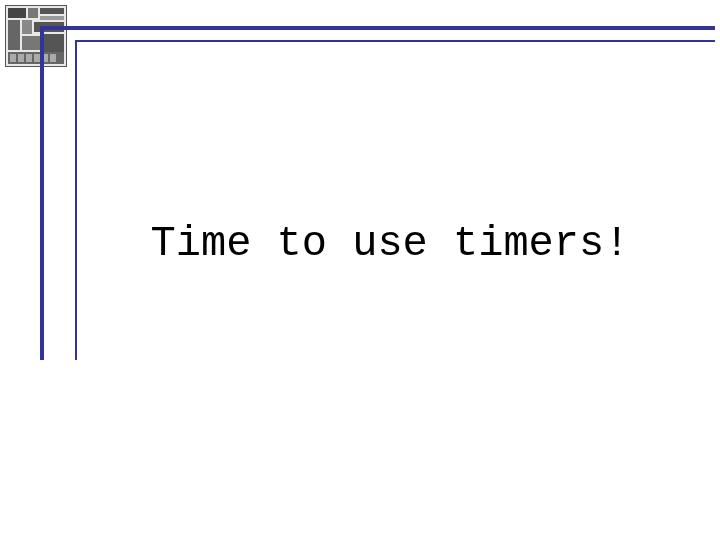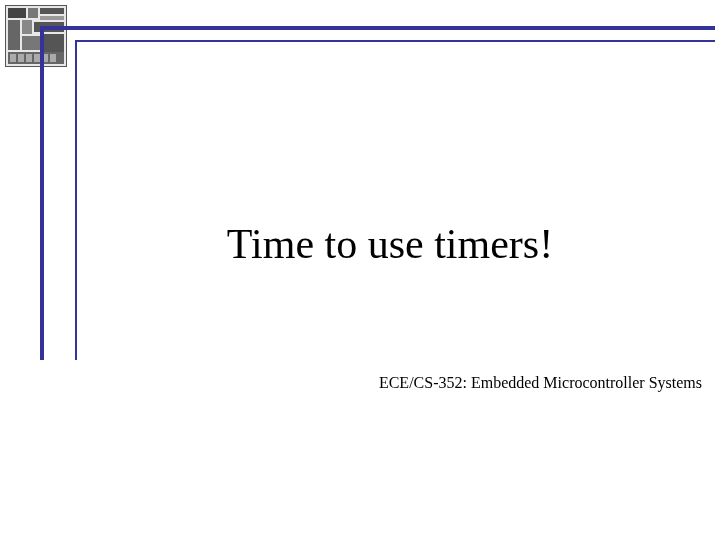--- a/index.html
+++ b/index.html
@@ -9,20 +9,21 @@
     height: 540px;
     background: #ffffff;
     font-family: "Times New Roman", Times, serif;
     overflow: hidden;
   }
   .slide {
     position: relative;
     width: 720px;
     height: 412px;
     box-sizing: border-box;
+    font-family: Liberation Mono, monospace;
   }
   
   .h-rule-outer {
     position: absolute;
     left: 40px;
     right: 5px;
     top: 26px;
     height: 4px;
     background: #333399;
   }
@@ -112,15 +113,14 @@
     </svg>
   </div>
 
   <div class="h-rule-outer"></div>
   <div class="h-rule-inner"></div>
   <div class="v-rule-outer"></div>
   <div class="v-rule-inner"></div>
 
   <div class="title">Time to use timers!</div>
 
-  <div class="footer">ECE/CS-352: Embedded Microcontroller Systems</div>
 
 </div>
 
 </body></html>

